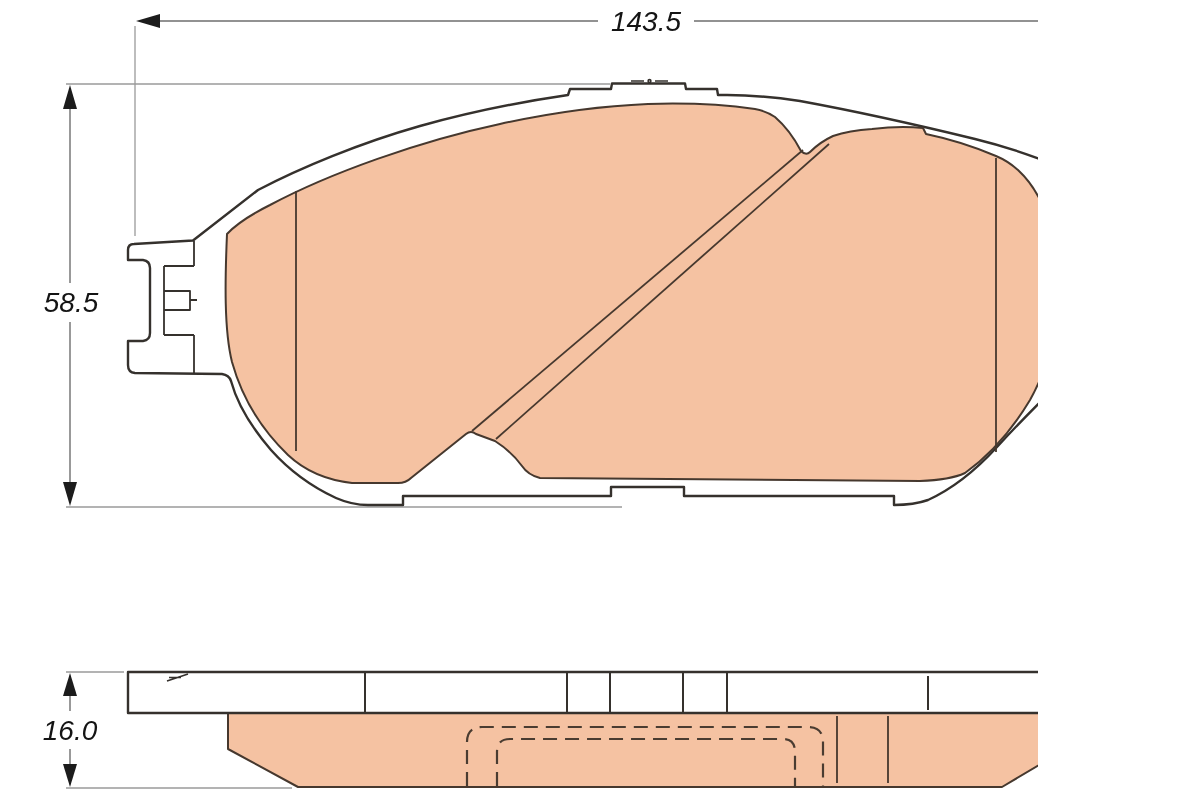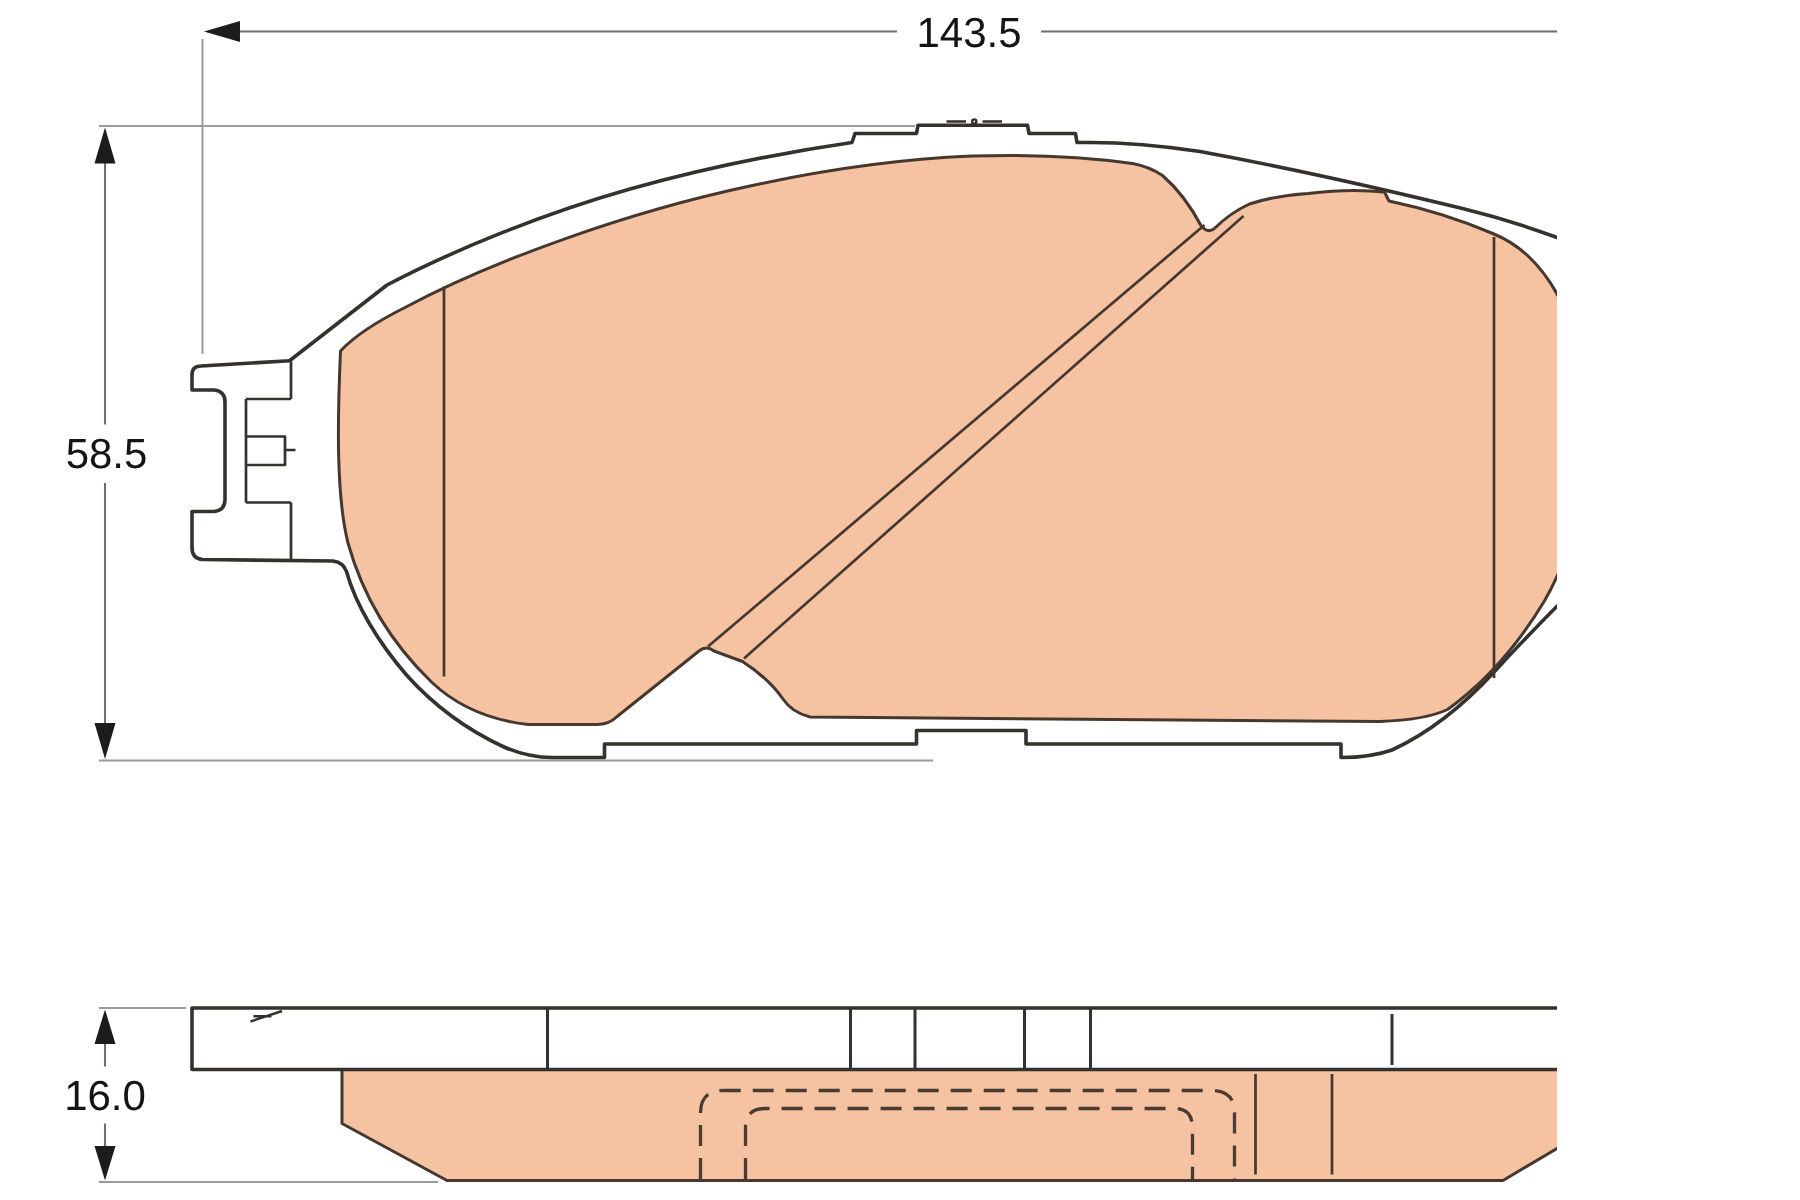--- a/index.html
+++ b/index.html
@@ -1,16 +1,16 @@
 <!DOCTYPE html>
 <html><head>
 <meta charset="utf-8">
 <style>
   html,body{margin:0;padding:0;background:#ffffff;}
-  #stage{position:relative;width:1038px;height:800px;background:#ffffff;overflow:hidden;}
+  #stage{position:relative;width:1038px;height:800px;background:#ffffff;overflow:hidden;font-style:italic;}
   svg{display:block;}
   text.dim{
     font-family:"Liberation Sans", sans-serif;
     font-size:28px;
     fill:#141414;
   }
   .ext{stroke:#9a9a9a;stroke-width:1.3;fill:none;}
   .dimline{stroke:#6e6e6e;stroke-width:1.4;fill:none;}
   .arrow{fill:#1c1c1c;stroke:none;}
   .plate{fill:#ffffff;stroke:#35312d;stroke-width:2.4;stroke-linejoin:round;}

